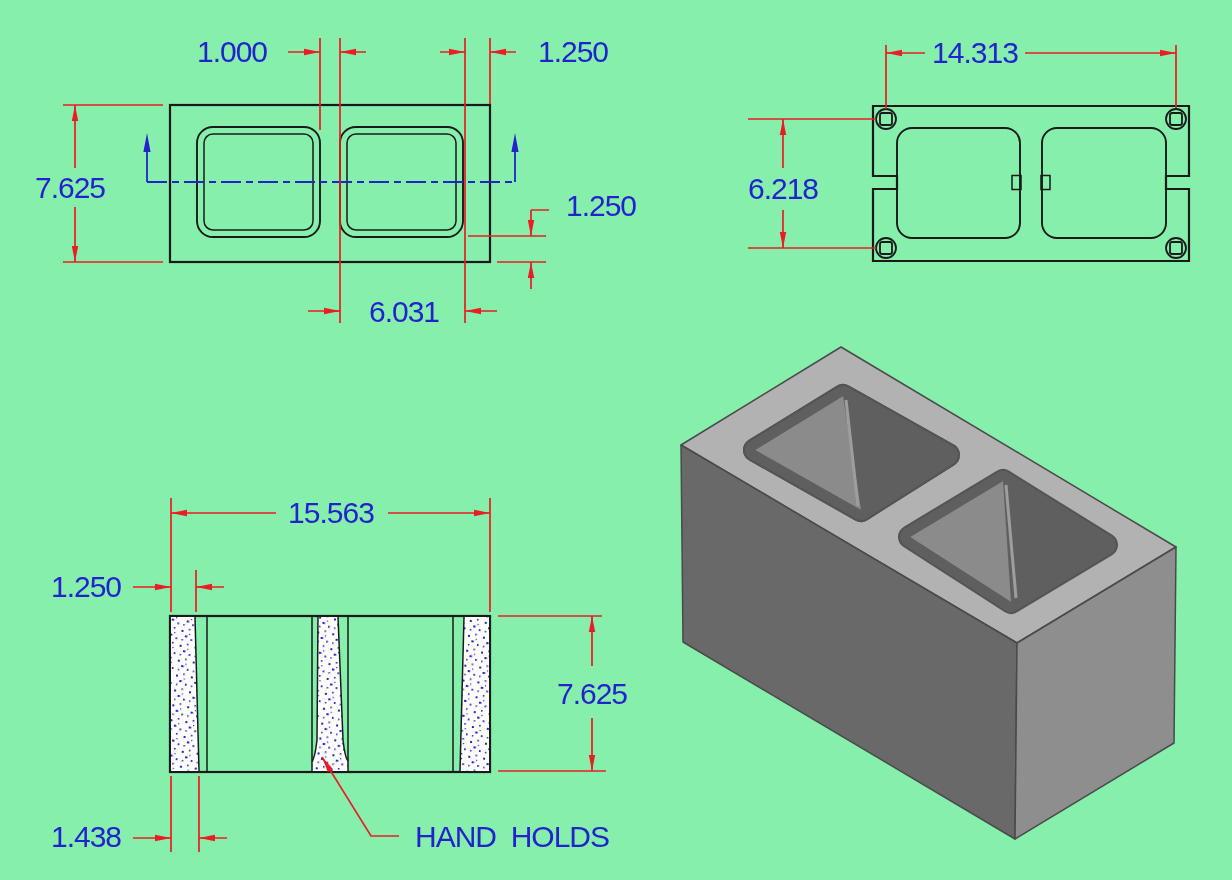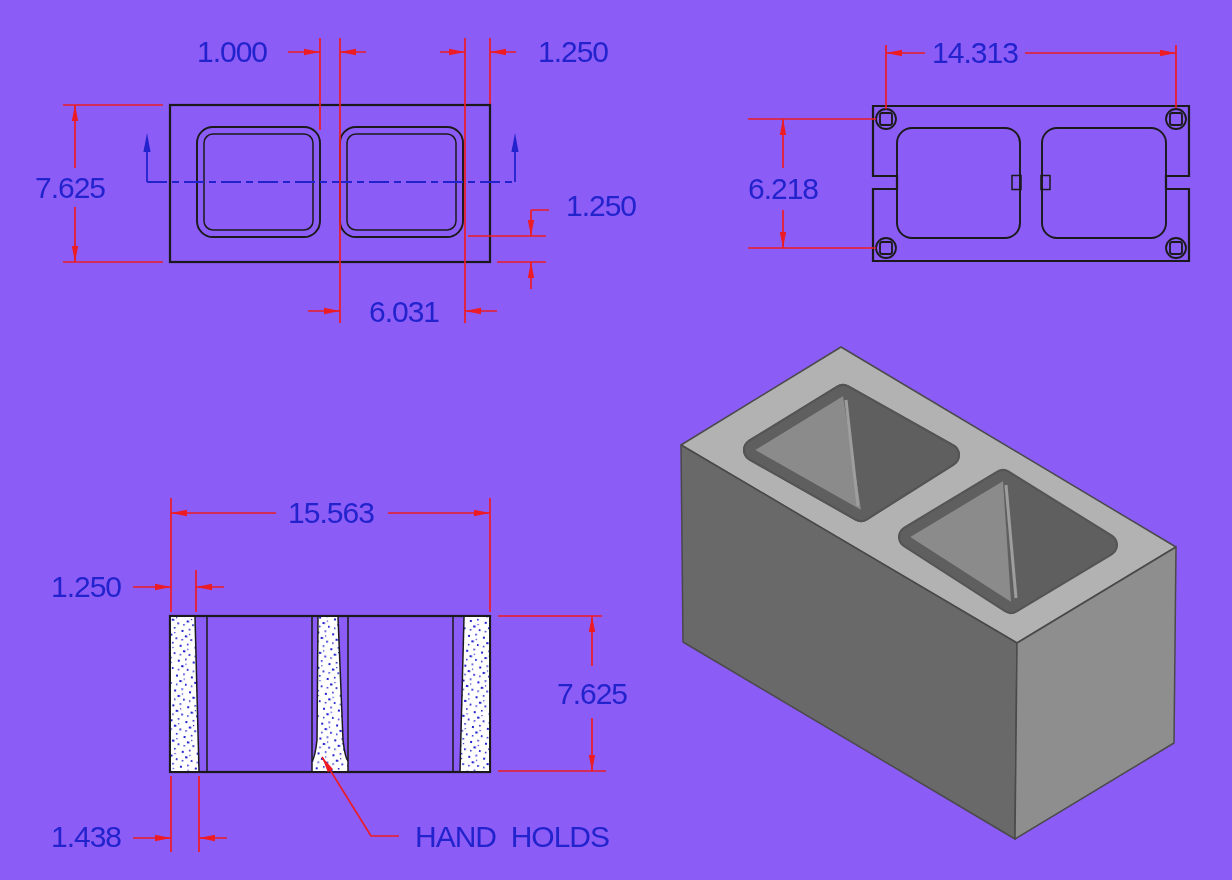--- a/index.html
+++ b/index.html
@@ -1,16 +1,16 @@
 <!DOCTYPE html>
 <html><head>
 <meta charset="utf-8">
 <style>
   html,body{margin:0;padding:0;background:#ffffff;}
-  .canvas{width:1232px;height:880px;position:relative;background:#8b5cf6;overflow:hidden;}
+  .canvas{width:1232px;height:880px;position:relative;background:#86efac;overflow:hidden;}
   svg{display:block;}
   .dim{font-family:"Liberation Sans",sans-serif;font-size:30px;letter-spacing:-1px;fill:#2323cd;}
   .blk{stroke:#1a1a1a;fill:none;}
   .red{stroke:#ed1c24;stroke-width:1.7;fill:none;}
   .redf{fill:#ed1c24;stroke:none;}
   .blu{stroke:#2323cd;stroke-width:1.8;fill:none;}
   .bluf{fill:#2323cd;stroke:none;}
 </style>
 </head>
 <body>

